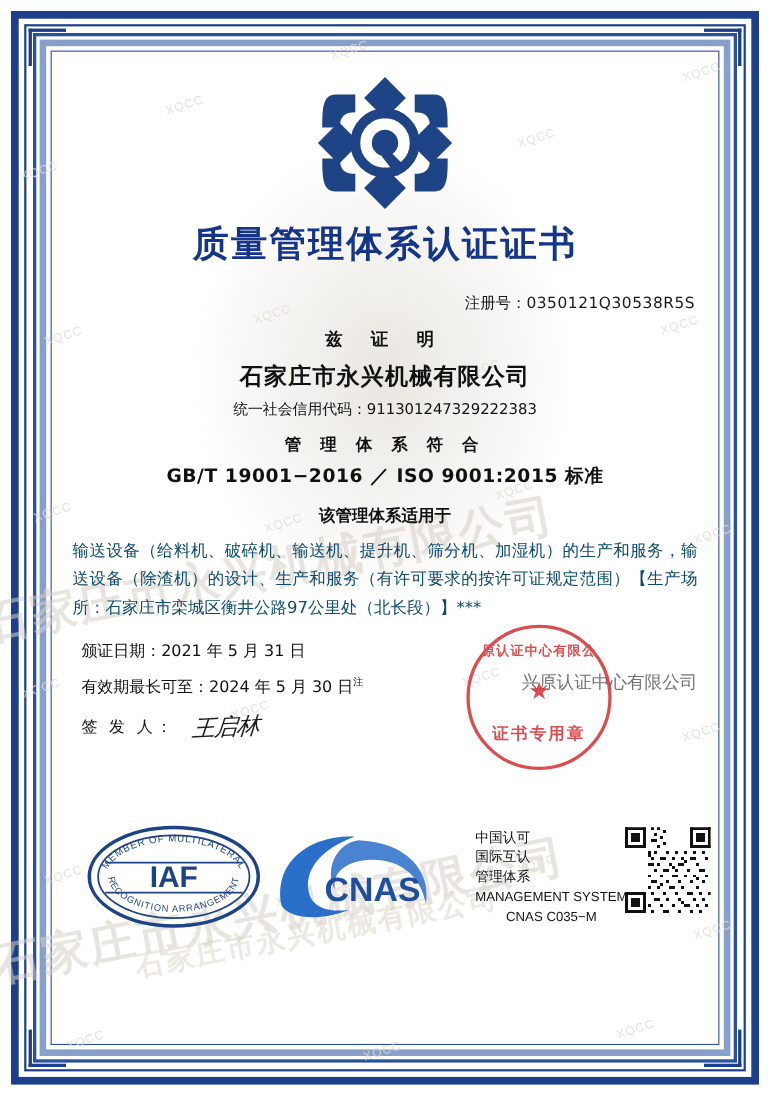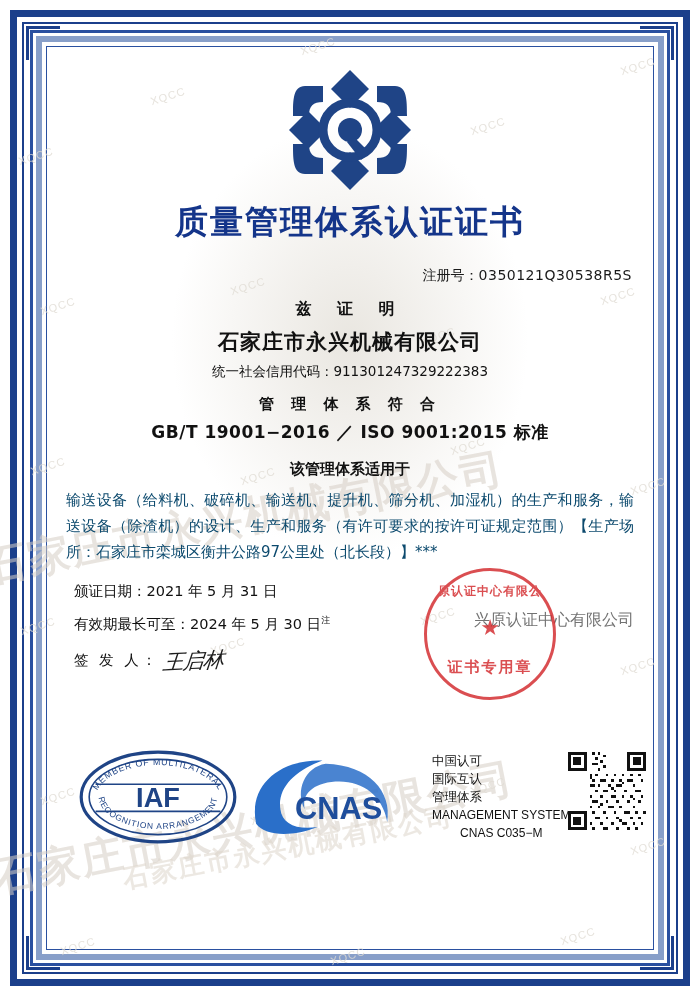--- a/index.html
+++ b/index.html
@@ -212,21 +212,21 @@
   }
   .dates .d {
     font-size: 14.5px;
     color: #111;
     margin-bottom: 13px;
   }
   .dates .d sup { font-size: 9px; }
   .sign-row {
     display: flex;
     align-items: center;
-    gap: 4px;
+    gap: 16px;
     margin-top: 4px;
   }
   .sign-label { font-size: 14.5px; color: #111; letter-spacing: 3px; }
   .signature {
     font-family: "DejaVu Serif", serif;
     font-size: 21px;
     color: #1c1c1c;
     font-style: italic;
     transform: skewX(-8deg) rotate(-3deg);
     letter-spacing: -1px;

